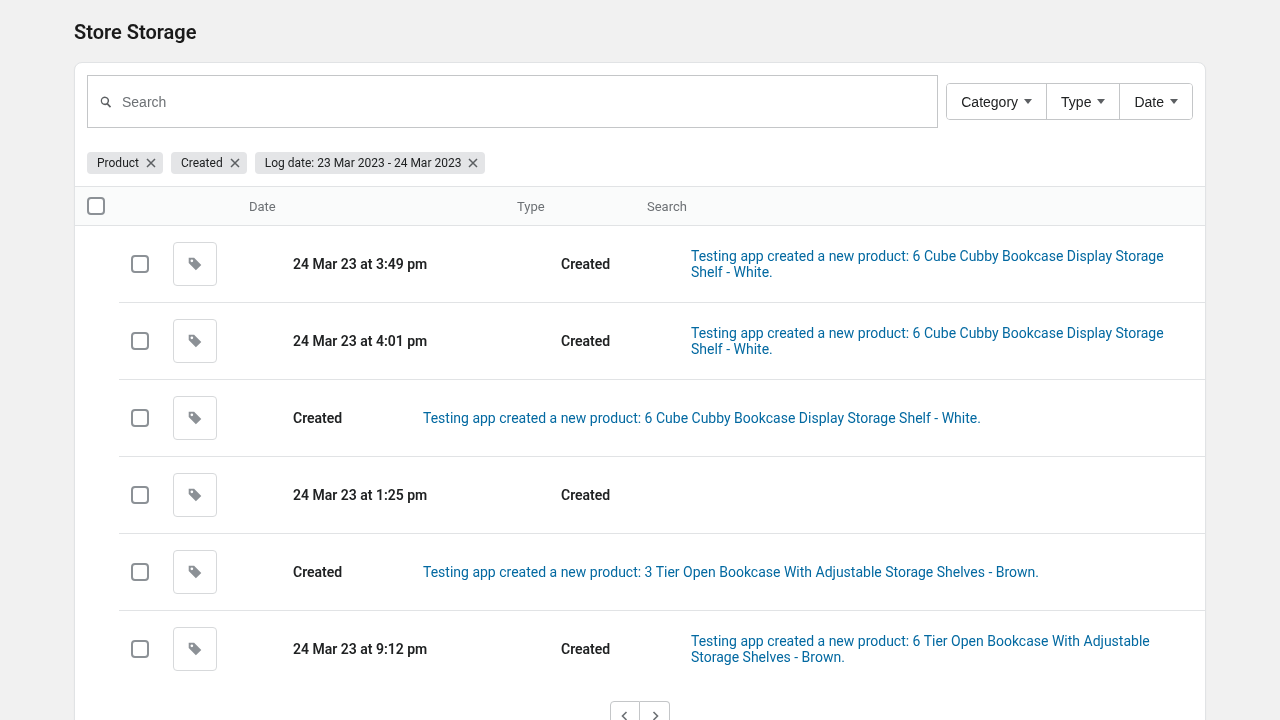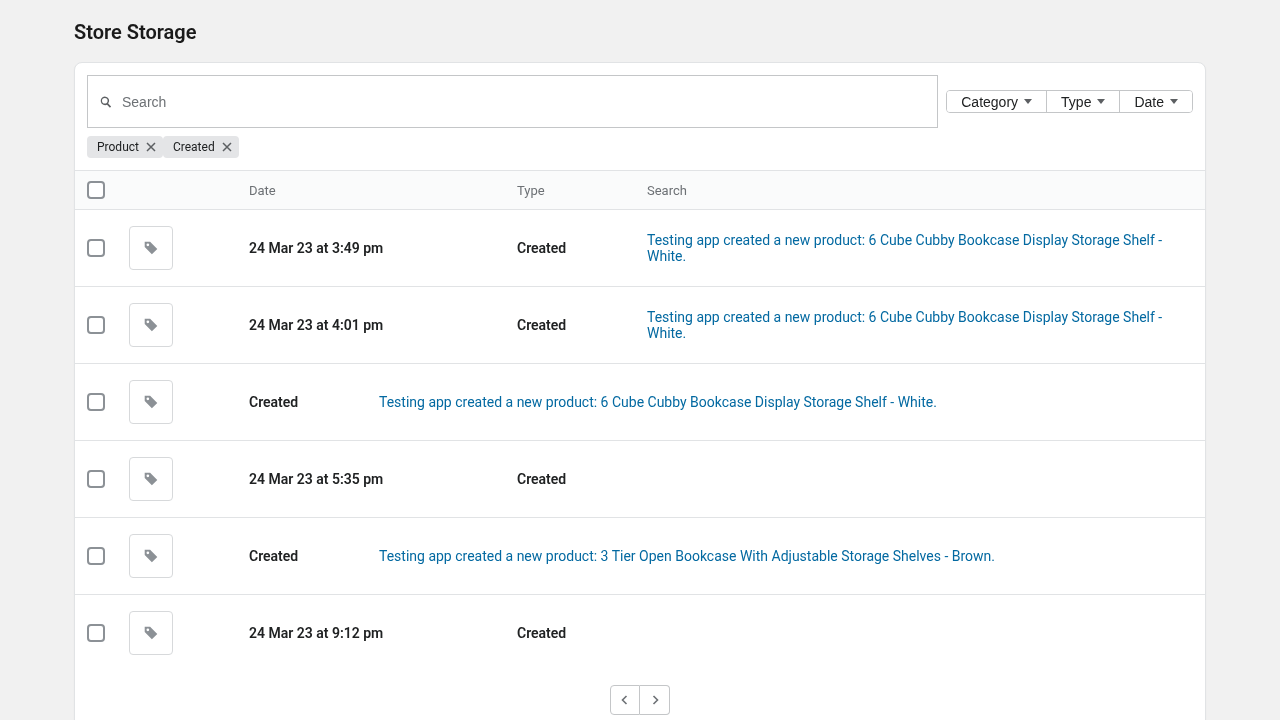--- a/index.html
+++ b/index.html
@@ -52,40 +52,41 @@
     padding-left: 8px;
     background: transparent;
   }
   .search-wrap input::placeholder { color: #6d7175; }
   .search-icon { width: 16px; height: 16px; color: #5c5f62; }
   .filter-group {
     display: flex;
     border: 1px solid #c4c6c8;
     border-radius: 4px;
     overflow: hidden;
-    height: 23px;
+    height: 37px;
   }
   .filter-btn {
     background: #fff;
     border: none;
     border-left: 1px solid #c4c6c8;
     padding: 0 14px;
     font-size: 14px;
     color: #202223;
     display: flex;
     align-items: center;
     gap: 6px;
     cursor: pointer;
   }
   .filter-btn:first-child { border-left: none; }
   .caret { width: 0; height: 0; border-left: 4px solid transparent; border-right: 4px solid transparent; border-top: 5px solid #5c5f62; }
   .chips {
     display: flex;
-    gap: 0;
+    gap: 8px;
     padding: 0 12px 12px 12px;
+    margin-top: 16px;
   }
   .chip {
     background: #e4e5e7;
     border-radius: 4px;
     font-size: 12px;
     color: #202223;
     padding: 4px 6px 4px 10px;
     display: inline-flex;
     align-items: center;
     gap: 6px;
@@ -104,20 +105,21 @@
   .col-check { width: 42px; display: flex; align-items: center; }
   .col-icon { width: 120px; }
   .col-date { width: 268px; }
   .col-type { width: 130px; }
   .col-details { flex: 1; }
   .row {
     display: flex;
     align-items: center;
     padding: 16px 12px;
     border-bottom: 1px solid #e1e3e5;
+    margin-left: 44px;
   }
   .row:last-of-type { border-bottom: none; }
   .icon-box {
     width: 44px; height: 44px;
     border: 1px solid #d7d9db;
     border-radius: 4px;
     display: flex;
     align-items: center;
     justify-content: center;
     color: #8c9196;
@@ -188,20 +190,26 @@
         <svg class="chip-x" viewBox="0 0 12 12">
             <path stroke="currentColor" stroke-width="1.5" d="M2 2l8 8M10 2l-8 8"></path>
           </svg>
       </span>
       <span class="chip">
         <span>Created</span>
         <svg class="chip-x" viewBox="0 0 12 12">
             <path stroke="currentColor" stroke-width="1.5" d="M2 2l8 8M10 2l-8 8"></path>
           </svg>
       </span>
+      <span class="chip">
+        <span>Log date: 23 Mar 2023 - 24 Mar 2023</span>
+        <svg class="chip-x" viewBox="0 0 12 12">
+            <path stroke="currentColor" stroke-width="1.5" d="M2 2l8 8M10 2l-8 8"></path>
+          </svg>
+      </span>
     </div>
 
     <div class="thead">
       <div class="col-check">
           <div class="checkbox"></div>
         </div>
       <div class="col-icon"></div>
       <div class="col-date">Date</div>
       <div class="col-type">Type</div>
       <div class="col-details">Search</div>
@@ -256,21 +264,21 @@
     <div class="col-check">
             <div class="checkbox"></div>
           </div>
     <div class="col-icon">
       <div class="icon-box">
         <svg class="tag-icon" viewBox="0 0 20 20" fill="currentColor">
                 <path d="M3 3h6l8 8-6 6-8-8V3zm3.5 2a1.5 1.5 0 100 3 1.5 1.5 0 000-3z"></path>
               </svg>
       </div>
     </div>
-    <div class="col-date">24 Mar 23 at 5:35 pm</div>
+    <div class="col-date">24 Mar 23 at 1:25 pm</div>
     <div class="col-type">Created</div>
   </div>
         <div class="row">
     <div class="col-check">
             <div class="checkbox"></div>
           </div>
     <div class="col-icon">
       <div class="icon-box">
         <svg class="tag-icon" viewBox="0 0 20 20" fill="currentColor">
                 <path d="M3 3h6l8 8-6 6-8-8V3zm3.5 2a1.5 1.5 0 100 3 1.5 1.5 0 000-3z"></path>
@@ -286,20 +294,21 @@
           </div>
     <div class="col-icon">
       <div class="icon-box">
         <svg class="tag-icon" viewBox="0 0 20 20" fill="currentColor">
                 <path d="M3 3h6l8 8-6 6-8-8V3zm3.5 2a1.5 1.5 0 100 3 1.5 1.5 0 000-3z"></path>
               </svg>
       </div>
     </div>
     <div class="col-date">24 Mar 23 at 9:12 pm</div>
     <div class="col-type">Created</div>
+    <div class="col-details">Testing app created a new product: 6 Tier Open Bookcase With Adjustable Storage Shelves - Brown.</div>
   </div>
       </div>
 
     <div class="pager">
       <button class="pager-btn">
         <svg width="10" height="12" viewBox="0 0 10 12">
             <path fill="currentColor" d="M7 1L2 6l5 5V1z" opacity="0"></path>
             <path stroke="currentColor" stroke-width="1.6" fill="none" d="M6.5 2L2.5 6l4 4"></path>
           </svg>
       </button>

